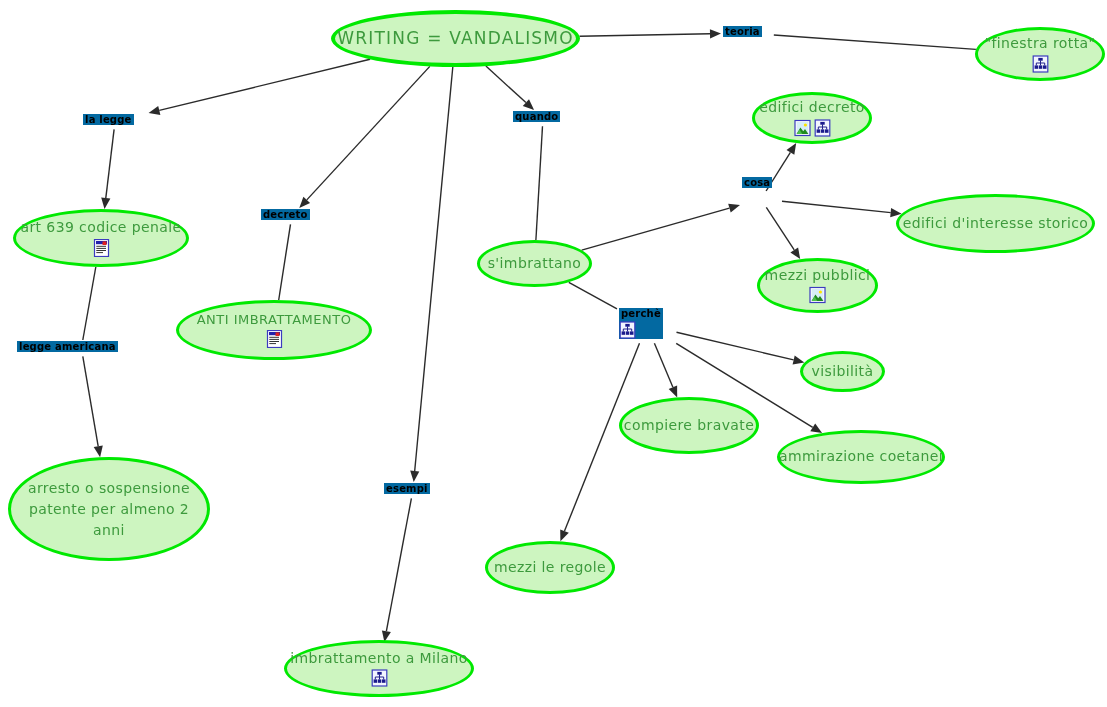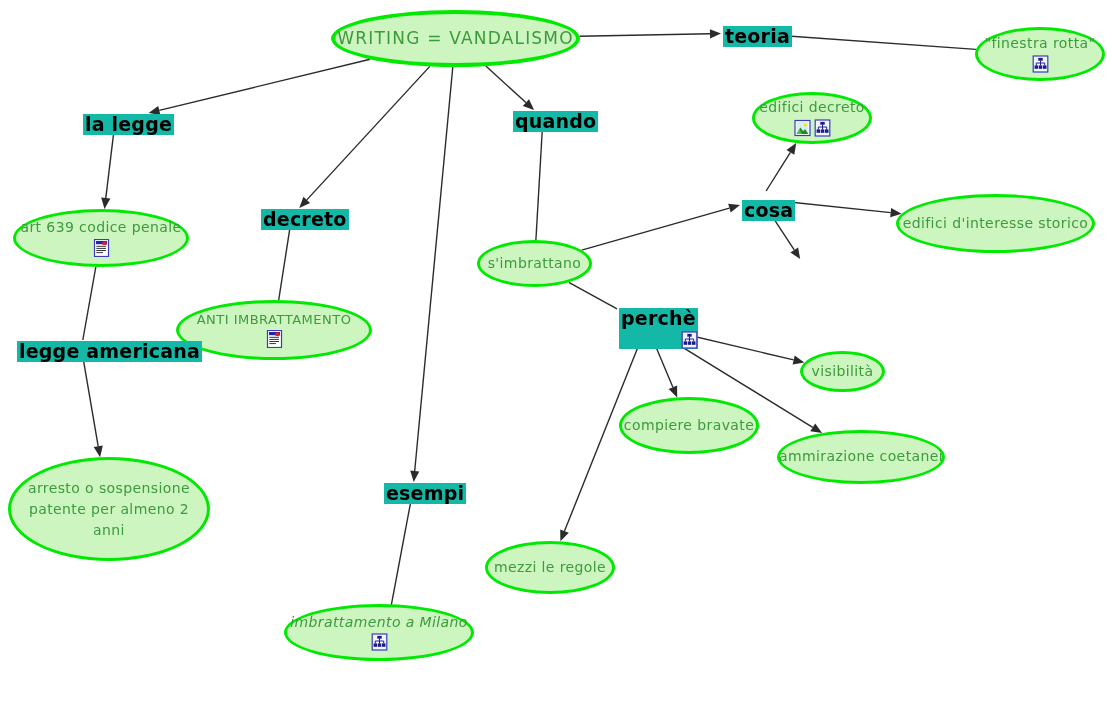--- a/index.html
+++ b/index.html
@@ -67,28 +67,28 @@
   }
   .ico {
     width: 17px;
     height: 18px;
     display: block;
   }
   .link-label {
     position: absolute;
     display: flex;
     flex-direction: column;
-    align-items: flex-end;
+    align-items: flex-start;
     color: #000000;
     font-family: "DejaVu Sans", sans-serif;
-    font-size: 19px;
+    font-size: 10px;
     font-weight: bold;
     letter-spacing: 0.2px;
     white-space: nowrap;
-    background: #14b8a6;
+    background: #0369a1;
     line-height: 1.1;
   }
   .link-label .ll-text { display: block; padding: 0 2px; }
 </style>
 </head>
 <body>
 
 <div id="canvas">
   <svg id="edge-layer" viewBox="0 0 1107 707">
       <line x1="579.6" y1="36.2" stroke="#2b2b2b" stroke-width="1.4" x2="710.0" y2="33.8"></line>
@@ -192,20 +192,32 @@
             <rect x="9.5" y="2.4" width="4" height="3.6" fill="#e02020"></rect>
           </svg></span>
       </div>
     </div>
     <div class="node" style="left: 896px; top: 194px; width: 199px; height: 59px;">
       <span class="node-label">edifici d'interesse storico</span>
     </div>
     <div class="node" style="left: 477px; top: 240px; width: 115px; height: 47px;">
       <span class="node-label">s'imbrattano</span>
     </div>
+    <div class="node" style="left: 757px; top: 258px; width: 121px; height: 55px;">
+      <span class="node-label">mezzi pubblici</span>
+      <div class="icon-row">
+        <span class="ico"><svg viewBox="0 0 17 18" width="17" height="18">
+            <rect x="1" y="1.5" width="15" height="15" fill="#ffffff" stroke="#3b3bbf" stroke-width="1.2"></rect>
+            <rect x="2.6" y="3" width="11.8" height="12" fill="#d7eef7"></rect>
+            <circle cx="11.4" cy="6" r="1.6" fill="#ffe400"></circle>
+            <path d="M2.6 15 L6.4 8.4 L9.2 12.2 L11 10 L14.4 15 Z" fill="#1f8a1f"></path>
+            <path d="M2.6 15 L5.6 10.4 L8.2 15 Z" fill="#4cc04c"></path>
+          </svg></span>
+      </div>
+    </div>
     <div class="node caps" style="left: 176px; top: 300px; width: 196px; height: 60px;">
       <span class="node-label">ANTI IMBRATTAMENTO</span>
       <div class="icon-row">
         <span class="ico"><svg viewBox="0 0 17 18" width="17" height="18">
             <rect x="1.5" y="0.5" width="14" height="17" fill="#ffffff" stroke="#3b3bbf" stroke-width="1.2"></rect>
             <rect x="3" y="2" width="11" height="3.2" fill="#2222aa"></rect>
             <g stroke="#333333" stroke-width="1">
               <line x1="3.3" y1="7.3" x2="13" y2="7.3"></line>
               <line x1="3.3" y1="9.4" x2="13" y2="9.4"></line>
               <line x1="3.3" y1="11.5" x2="13" y2="11.5"></line>
@@ -223,21 +235,21 @@
     </div>
     <div class="node" style="left: 777px; top: 430px; width: 168px; height: 54px;">
       <span class="node-label">ammirazione coetanei</span>
     </div>
     <div class="node two-line" style="left: 8px; top: 457px; width: 202px; height: 104px;">
       <span class="node-label">arresto o sospensione patente per almeno 2 anni</span>
     </div>
     <div class="node" style="left: 485px; top: 541px; width: 130px; height: 53px;">
       <span class="node-label">mezzi le regole</span>
     </div>
-    <div class="node" style="left: 284px; top: 604px; width: 190px; height: 57px; font-style: italic;">
+    <div class="node" style="left: 284px; top: 640px; width: 190px; height: 57px;">
       <span class="node-label">imbrattamento a Milano</span>
       <div class="icon-row">
         <span class="ico"><svg viewBox="0 0 17 18" width="17" height="18">
             <rect x="1.2" y="1" width="14.6" height="16" fill="#f2f5ff" stroke="#3b3bbf" stroke-width="1.2"></rect>
             <g stroke="#20208a" stroke-width="1">
               <line x1="8.5" y1="5.4" x2="8.5" y2="8"></line>
               <line x1="4.3" y1="8" x2="12.7" y2="8"></line>
               <line x1="4.3" y1="8" x2="4.3" y2="10.4"></line>
               <line x1="8.5" y1="8" x2="8.5" y2="10.4"></line>
               <line x1="12.7" y1="8" x2="12.7" y2="10.4"></line>
@@ -251,21 +263,21 @@
     </div>
     <div class="link-label" style="left: 723px; top: 26px;">
       <span class="ll-text">teoria</span>
     </div>
     <div class="link-label" style="left: 83px; top: 114px;">
       <span class="ll-text">la legge</span>
     </div>
     <div class="link-label" style="left: 513px; top: 111px;">
       <span class="ll-text">quando</span>
     </div>
-    <div class="link-label" style="left: 742px; top: 200px;">
+    <div class="link-label" style="left: 742px; top: 177px;">
       <span class="ll-text">cosa</span>
     </div>
     <div class="link-label" style="left: 261px; top: 209px;">
       <span class="ll-text">decreto</span>
     </div>
     <div class="link-label" style="left: 619px; top: 308px;">
       <span class="ll-text">perchè</span>
       <div class="icon-row">
         <span class="ico"><svg viewBox="0 0 17 18" width="17" height="18">
             <rect x="1.2" y="1" width="14.6" height="16" fill="#f2f5ff" stroke="#3b3bbf" stroke-width="1.2"></rect>

